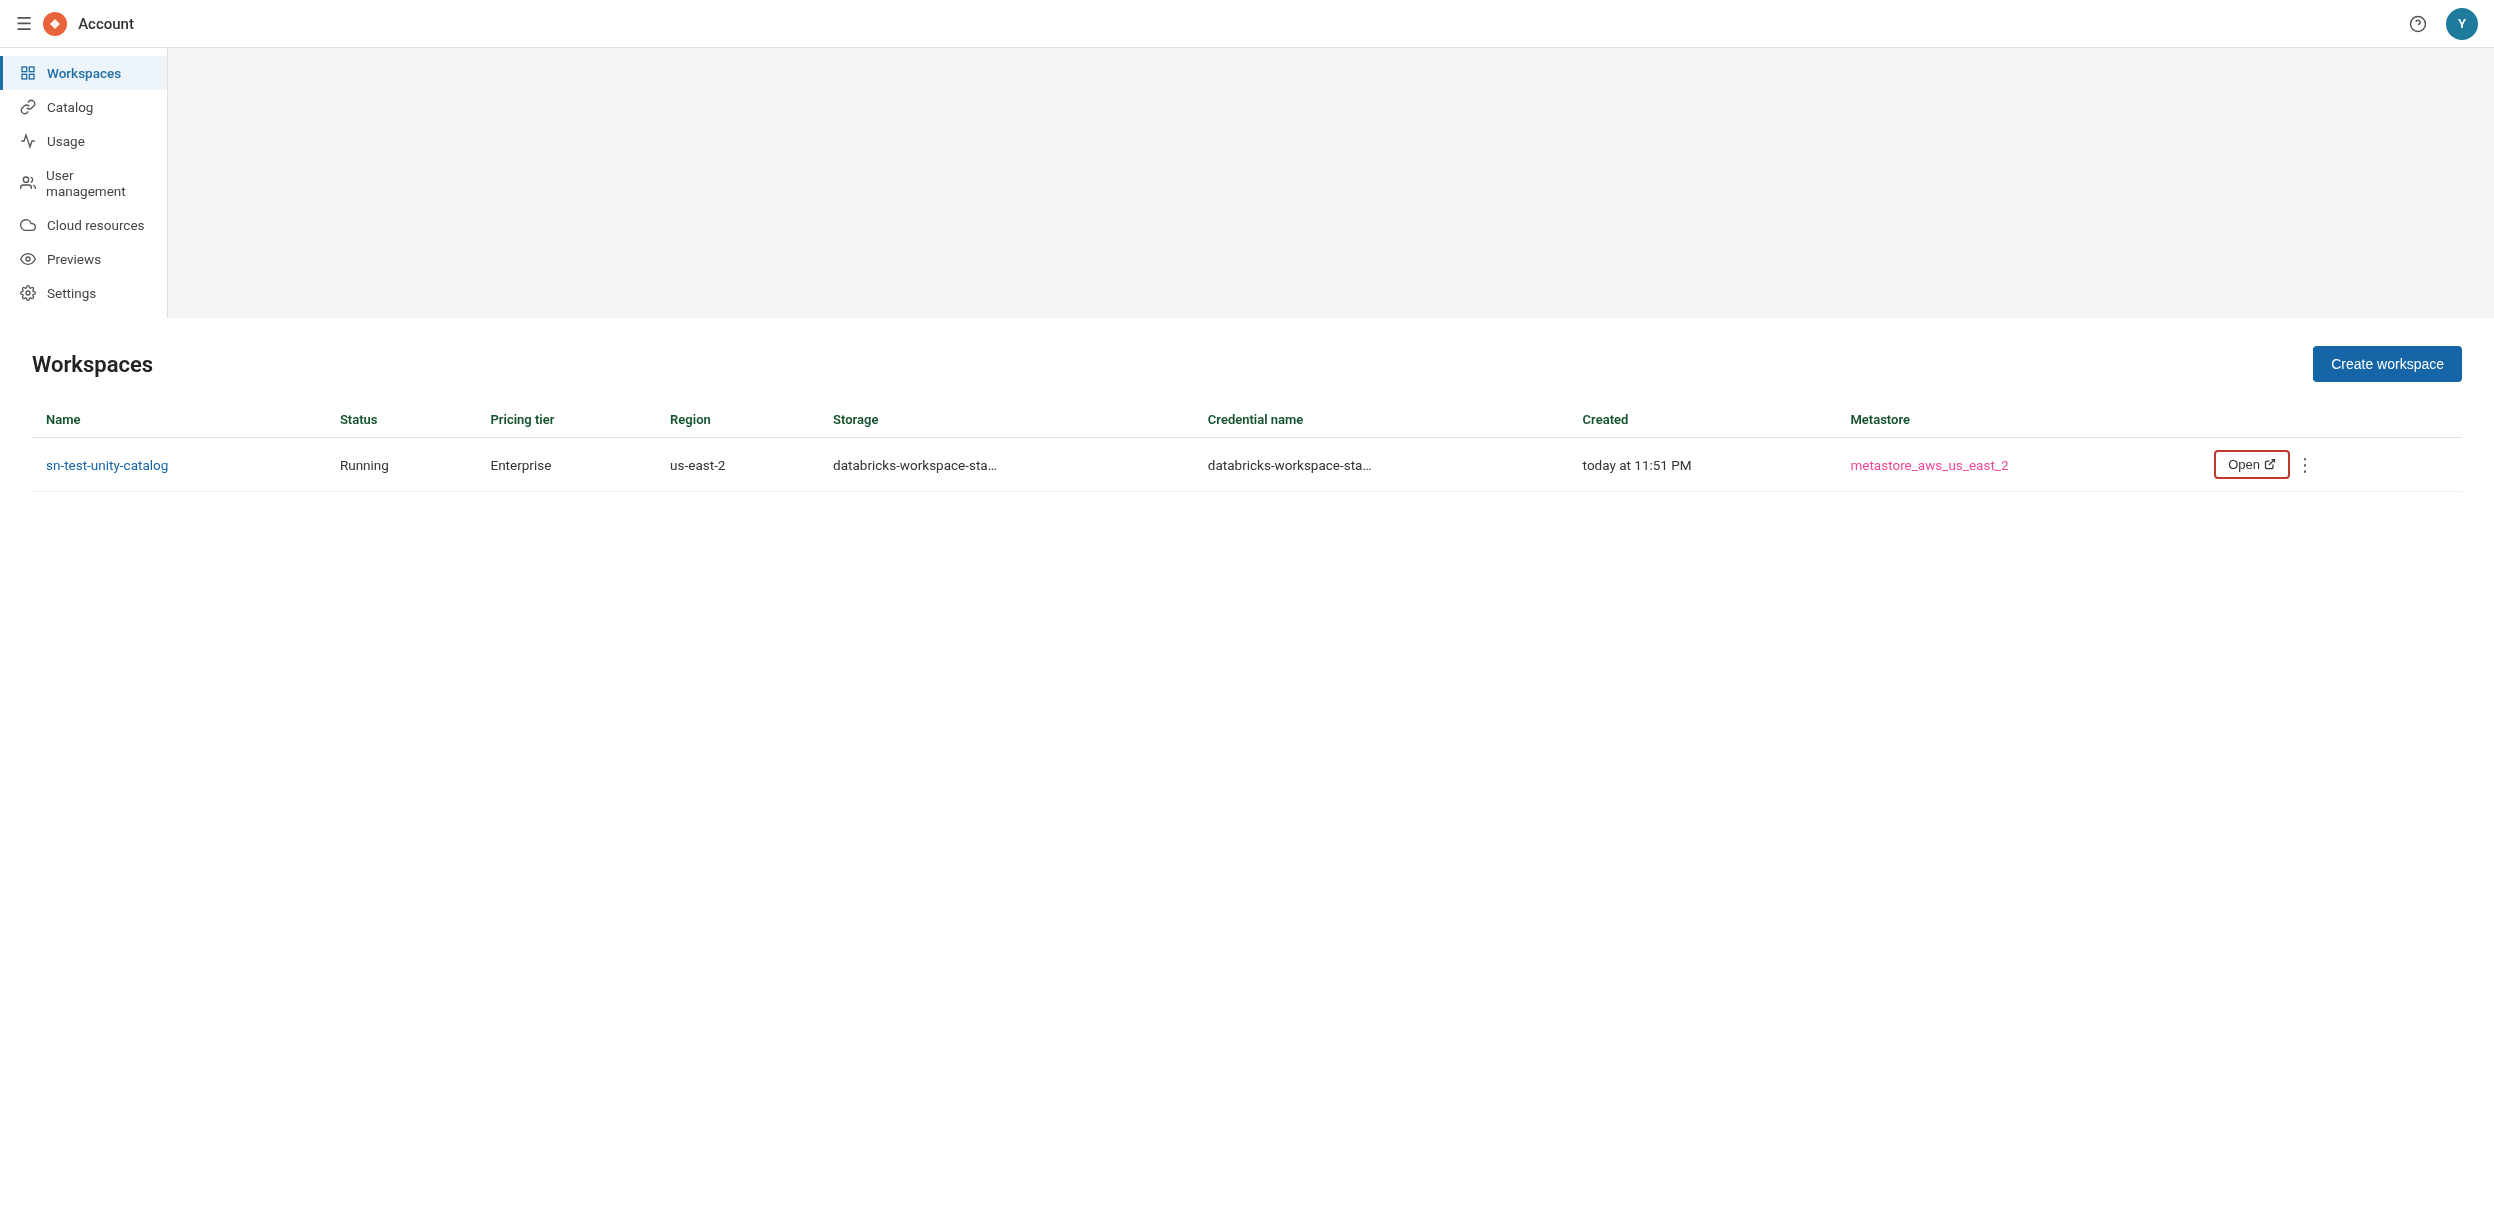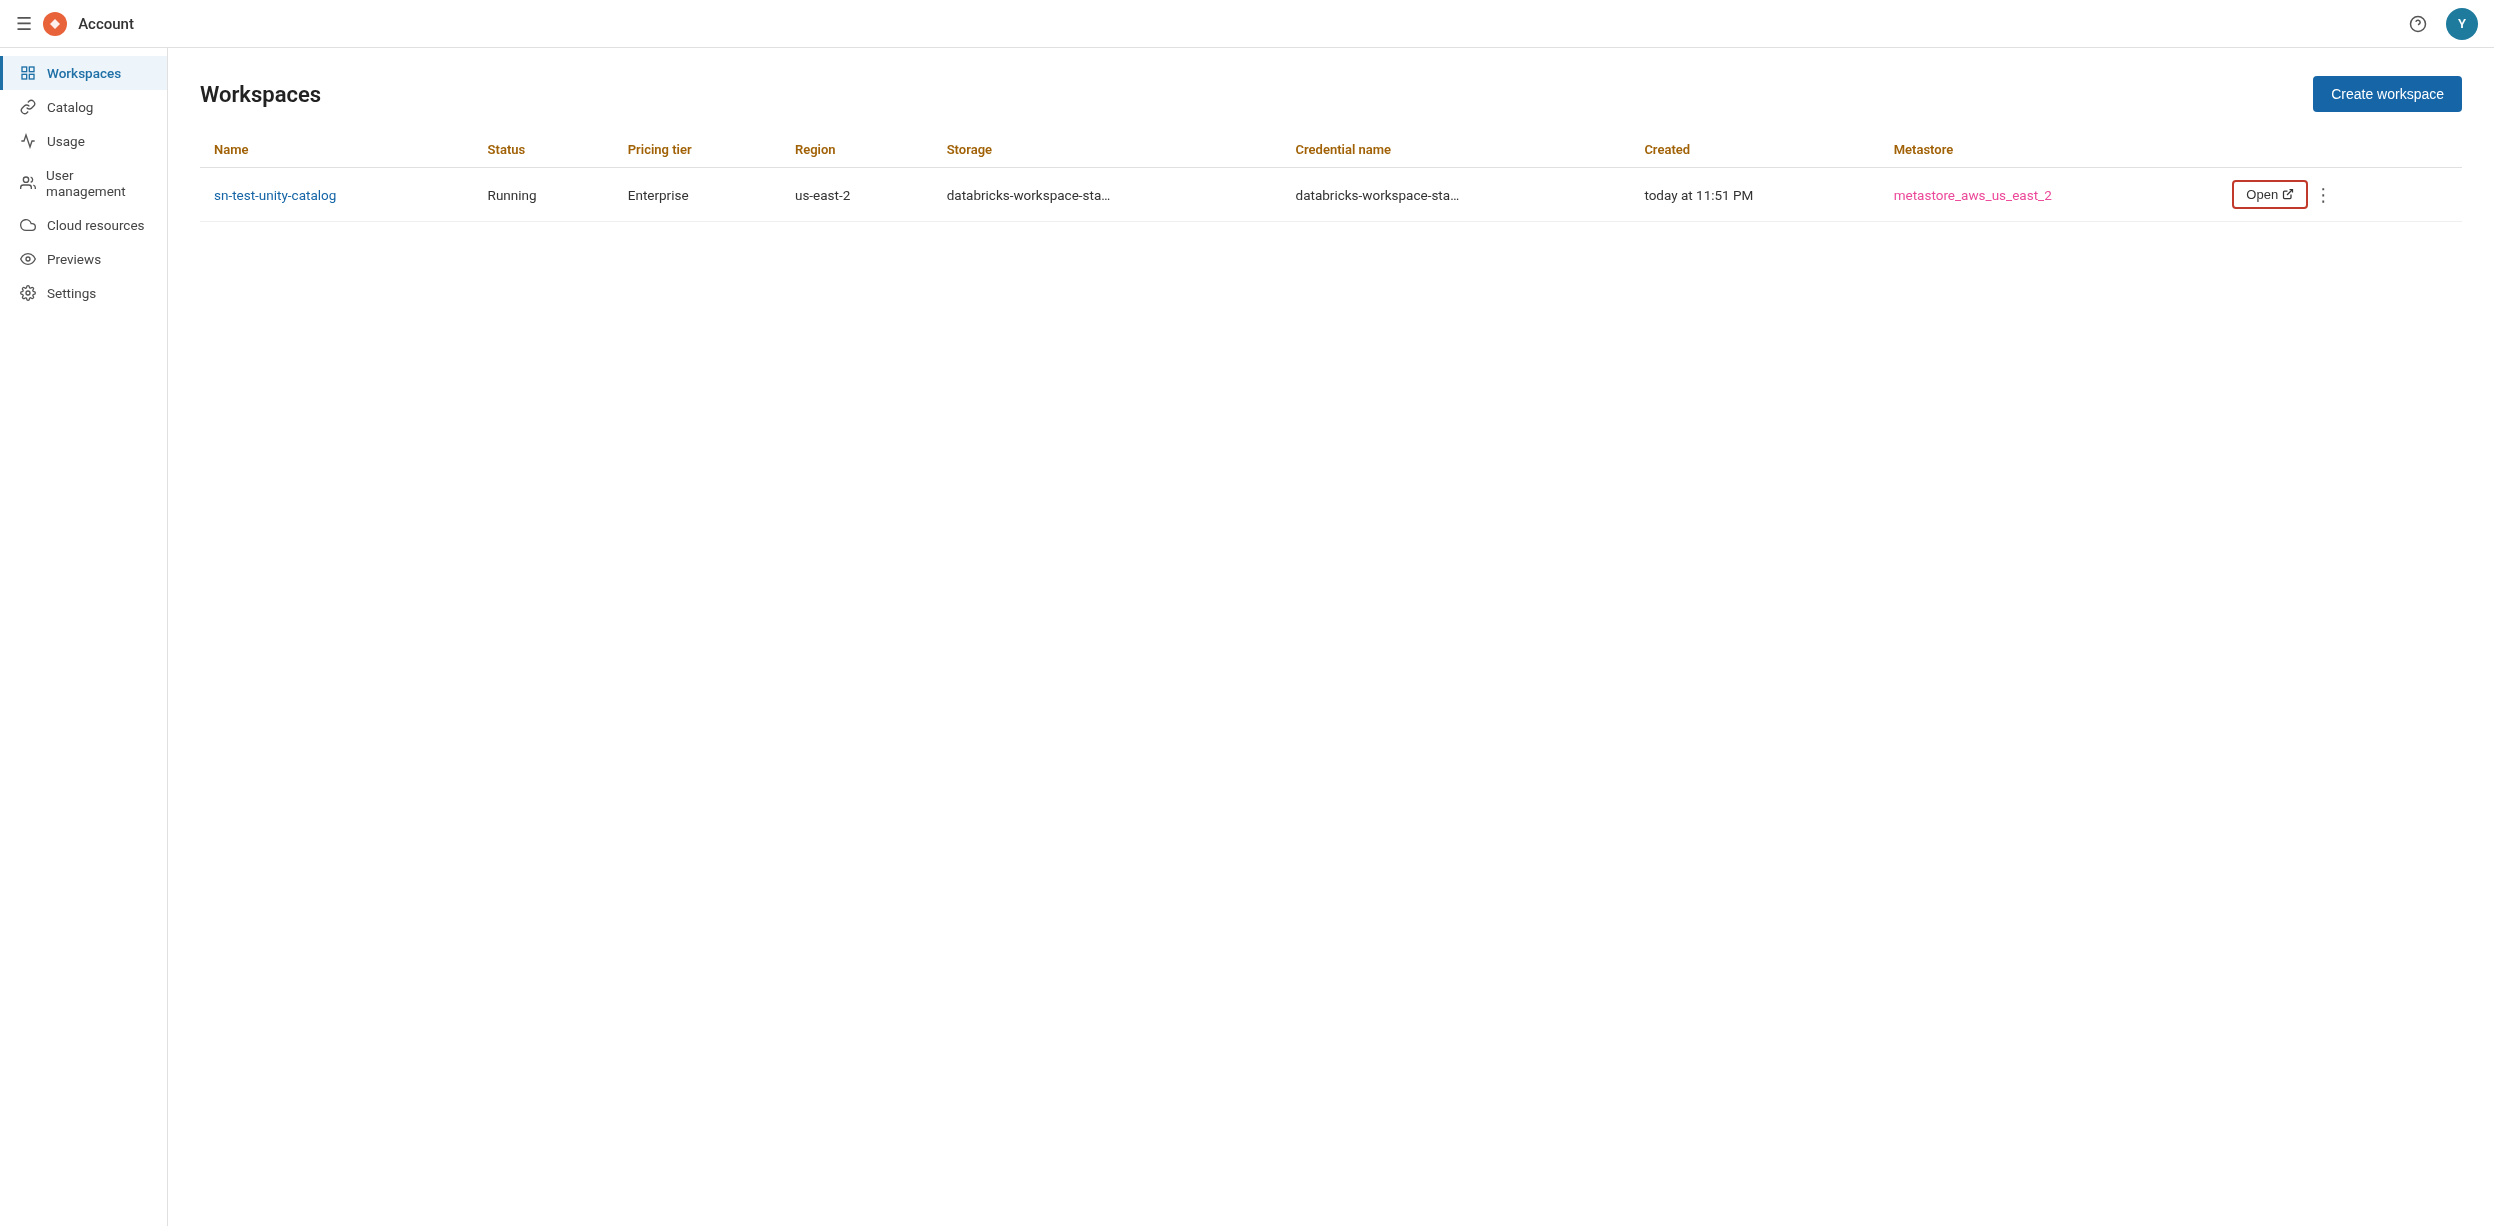--- a/index.html
+++ b/index.html
@@ -75,20 +75,21 @@
       font-size: 13px;
       font-weight: 600;
       cursor: pointer;
     }
 
     
     .app-body {
       display: flex;
       margin-top: 48px;
       height: calc(100vh - 48px);
+      flex-direction: column;
     }
 
     
     .sidebar {
       width: 168px;
       background: #fff;
       border-right: 1px solid #e0e0e0;
       padding: 8px 0;
       flex-shrink: 0;
     }
@@ -182,21 +183,21 @@
     
     .workspaces-table {
       width: 100%;
       border-collapse: collapse;
     }
     .workspaces-table th {
       text-align: left;
       padding: 10px 14px;
       font-size: 13px;
       font-weight: 600;
-      color: #a16207;
+      color: #14532d;
       border-bottom: 1px solid #e0e0e0;
       background: #fff;
     }
     .workspaces-table td {
       padding: 12px 14px;
       font-size: 13.5px;
       color: #333;
       border-bottom: 1px solid #f0f0f0;
       margin-top: 37px;
     }

